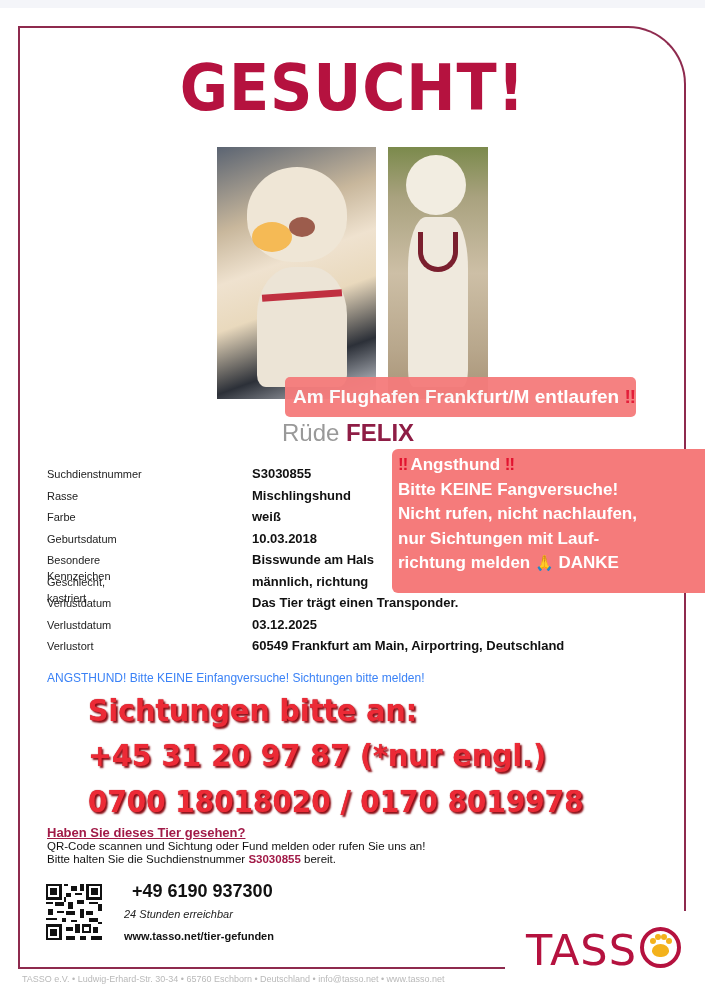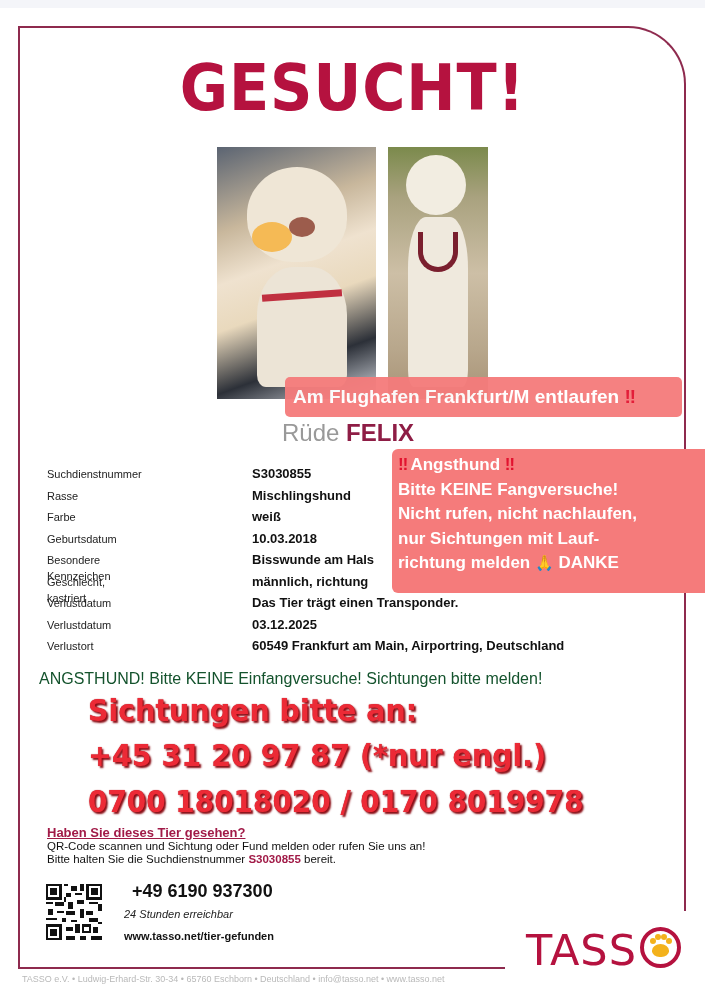--- a/index.html
+++ b/index.html
@@ -18,37 +18,37 @@
   .photo2 { left:388px; width:100px; background:linear-gradient(180deg,#7b8a4c 0%,#a9a27f 20%,#cdbfa6 50%,#b8a78c 80%,#a89377 100%); }
   .dog-head1 { position:absolute; left:30px; top:20px; width:100px; height:95px; border-radius:50% 50% 45% 45%; background:#efe6d6; }
   .dog-nose1 { position:absolute; left:72px; top:70px; width:26px; height:20px; border-radius:50%; background:#9c5c4c; }
   .dog-glow1 { position:absolute; left:35px; top:75px; width:40px; height:30px; border-radius:50%; background:#f6b23e; opacity:.85; }
   .dog-body1 { position:absolute; left:40px; top:120px; width:90px; height:120px; border-radius:40% 40% 10% 10%; background:#ece4d6; }
   .collar1 { position:absolute; left:45px; top:145px; width:80px; height:7px; background:#c03040; transform:rotate(-4deg); }
   .dog-head2 { position:absolute; left:18px; top:8px; width:60px; height:60px; border-radius:50%; background:#f2ede1; }
   .dog-body2 { position:absolute; left:20px; top:70px; width:60px; height:170px; border-radius:30% 30% 10% 10%; background:#efe9dd; }
   .harness2 { position:absolute; left:30px; top:85px; width:40px; height:40px; border:5px solid #7a1f2e; border-top:none; border-radius:0 0 50% 50%; box-sizing:border-box; }
 
-  .banner-lost { position:absolute; left:285px; top:377px; width:397px; height:40px; background:#f57b7b; border-radius:5px; color:#fff; font-weight:bold; font-size:19px; line-height:40px; padding-left:8px; box-sizing:border-box; opacity:.95; }
+  .banner-lost { position:absolute; left:285px; top:377px; width:351px; height:40px; background:#f57b7b; border-radius:5px; color:#fff; font-weight:bold; font-size:19px; line-height:40px; padding-left:8px; box-sizing:border-box; opacity:.95; }
   .bang { color:#e2132f; font-weight:bold; letter-spacing:-2px; }
 
   .name-line { position:absolute; left:282px; top:419px; font-size:24px; line-height:28px; }
   .name-prefix { color:#999; }
   .name-name { color:#8e1d45; font-weight:bold; }
 
   .info { position:absolute; left:47px; top:466px; }
   .info-row { height:21.5px; position:relative; }
   .info-label { position:absolute; left:0; top:0; font-size:11px; color:#222; line-height:16px; }
   .info-value { position:absolute; left:205px; top:0; font-size:13px; font-weight:bold; color:#111; line-height:16px; white-space:nowrap; }
 
   .warn-box { position:absolute; left:392px; top:449px; width:335px; height:144px; background:#f57b7b; border-radius:6px; color:#fff; font-weight:bold; font-size:17px; line-height:24.5px; padding:4px 0 0 6px; box-sizing:border-box; }
   .warn-box div { white-space:nowrap; }
   .pray { font-size:15px; }
 
-  .angst-line { position:absolute; left:39px; top:671px; font-size:16px; color:#14532d; line-height:15px; }
+  .angst-line { position:absolute; left:47px; top:671px; font-size:12px; color:#3b82f6; line-height:15px; }
 
   .big-red { position:absolute; left:88px; font-family:"DejaVu Sans", sans-serif; font-weight:bold; color:#ec2a36; text-shadow:2px 2px 2px #8a0c14, 0 0 1px #a8101a; white-space:nowrap; transform-origin:left top; }
   .big1 { top:693px; font-size:30px; transform:scaleX(0.95); }
   .big2 { top:737px; font-size:31px; transform:scaleX(0.92); }
   .big3 { top:783px; font-size:31px; transform:scaleX(0.90); }
 
   .seen { position:absolute; left:47px; top:826px; font-size:11.5px; line-height:13.5px; color:#111; }
   .seen-title { color:#a11a47; font-weight:bold; font-size:13px;text-decoration:underline; }
   .seen-id { color:#a11a47; font-weight:bold; }
 

